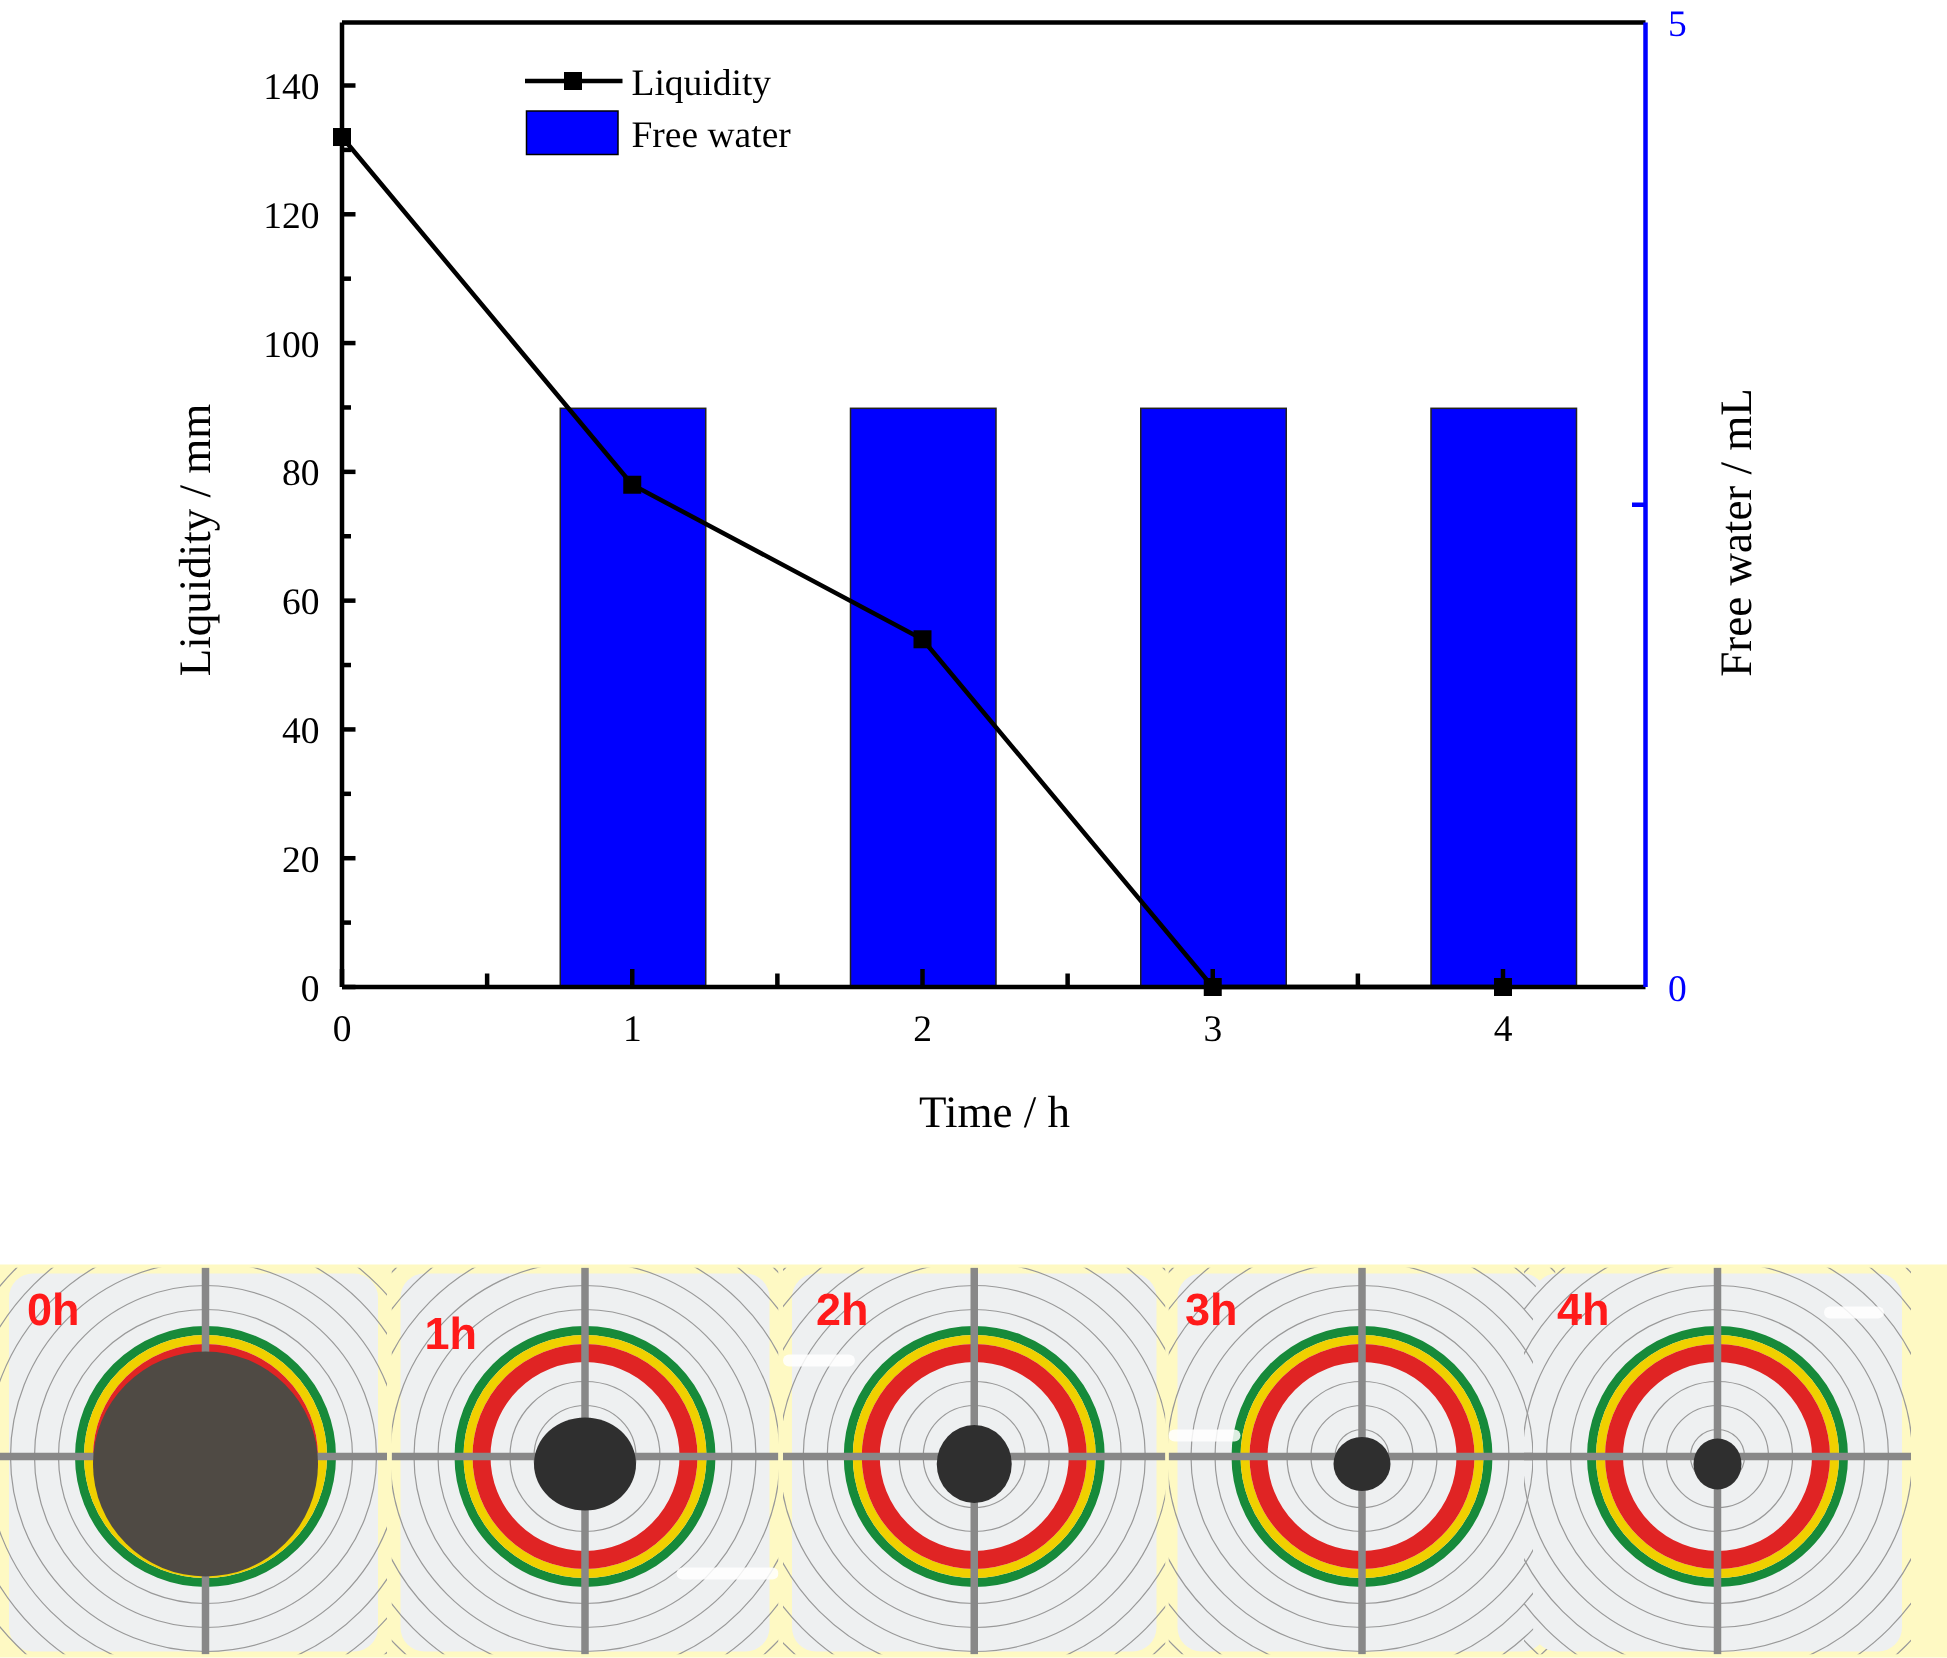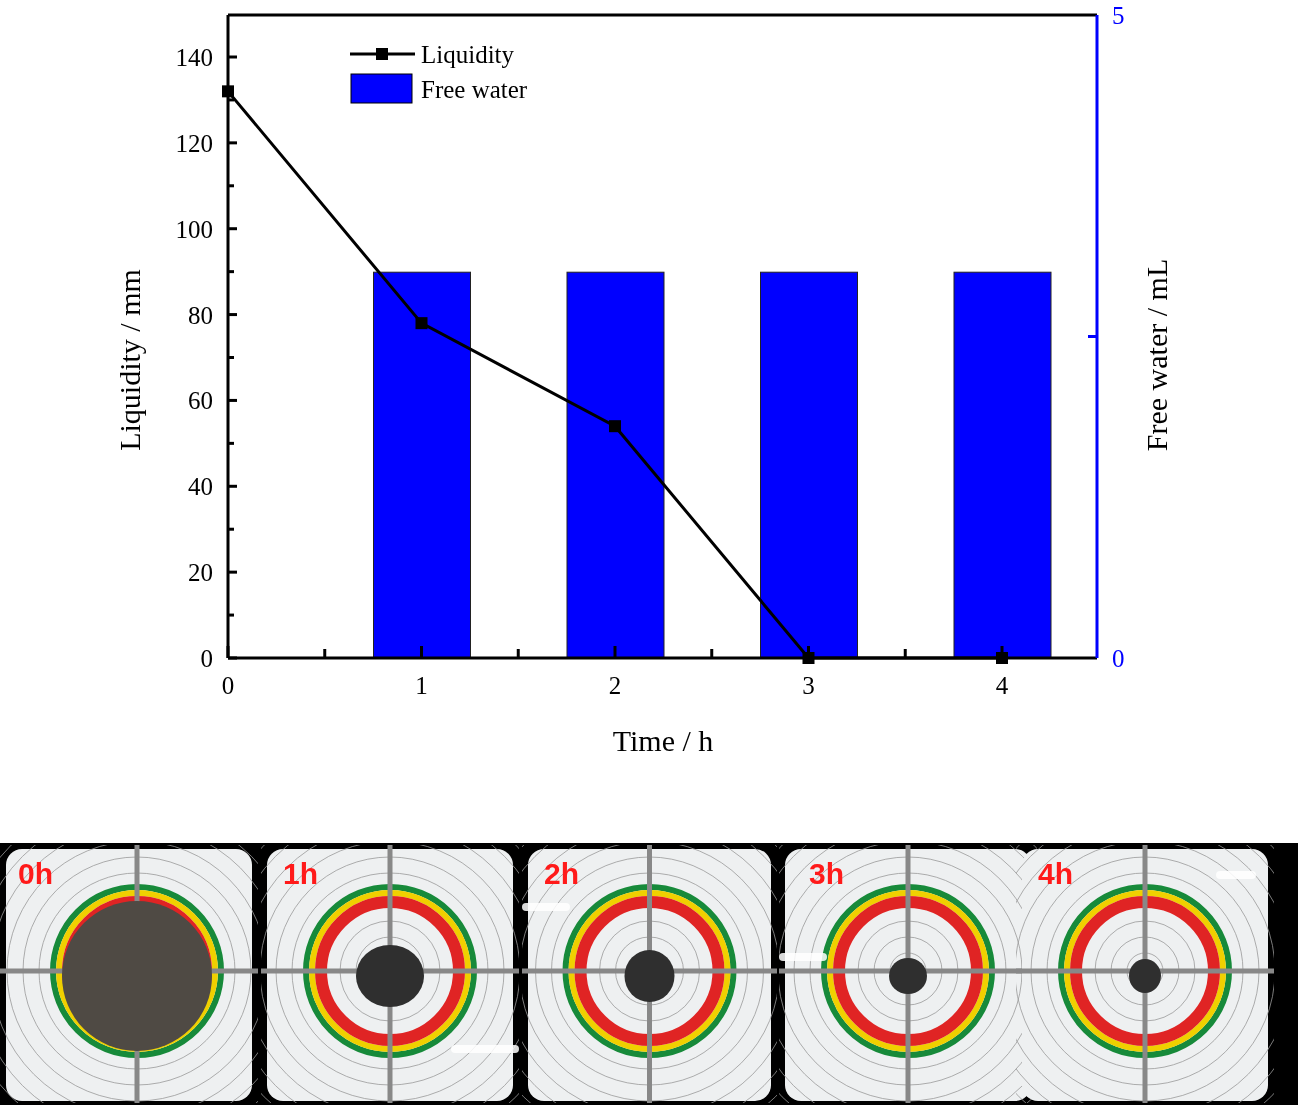--- a/index.html
+++ b/index.html
@@ -1,18 +1,18 @@
 <!DOCTYPE html>
 <html><head>
   <meta charset="utf-8">
   <style>
     html, body { margin:0; padding:0; background:#ffffff; }
     body { width:1298px; height:1105px; position:relative; overflow:hidden; font-family:"Liberation Serif", serif; }
     #chart { position:absolute; left:0; top:0; }
-    .photos { position:absolute; left:0; top:843px; width:1298px; height:262px; background:#000000; }
+    .photos { position:absolute; left:0; top:843px; width:1298px; height:262px; background:#fef9c3; }
     .photo { position:absolute; top:2px; height:258px; overflow:hidden; }
     .board { position:absolute; background:#eef0f1; border-radius:16px; }
     .photo-label { position:absolute; color:#ff1a1a; font-family:"Liberation Sans", sans-serif; font-weight:bold; font-size:30px; }
     .glare { position:absolute; background:rgba(255,255,255,0.85); height:8px; border-radius:4px; }
   </style>
 </head>
 <body>
 
 <svg id="chart" width="1298" height="800" viewBox="0 0 1298 800">
 
@@ -130,21 +130,21 @@
         <circle cx="129" cy="126" r="146" fill="none" stroke="#999" stroke-width="0.8"></circle>
         <circle cx="129" cy="126" r="162" fill="none" stroke="#999" stroke-width="0.8"></circle>
         <circle cx="129" cy="126" r="178" fill="none" stroke="#999" stroke-width="0.8"></circle>
       <circle cx="129" cy="126" r="84" fill="none" stroke="#178a3a" stroke-width="6"></circle>
       <circle cx="129" cy="126" r="78" fill="none" stroke="#f0d000" stroke-width="6"></circle>
       <circle cx="129" cy="126" r="69" fill="none" stroke="#e02424" stroke-width="12"></circle>
       <line x1="0" y1="126" x2="258" y2="126" stroke="#888" stroke-width="5"></line>
       <line x1="129" y1="0" x2="129" y2="258" stroke="#888" stroke-width="5"></line>
       <ellipse cx="129" cy="131" rx="34" ry="31" fill="#2f2f2f"></ellipse>
     </svg>
-    <div class="photo-label" style="left:22px;top:12px;">1h</div>
+    <div class="photo-label" style="left:22px;top:28px;">1h</div>
       <div class="glare" style="left:190px;top:200px;width:68px;"></div>
     </div>
     <div class="photo" style="left: 522px; width: 255px; text-align: right;">
     <div class="board" style="left:6px;top:4px;width:243px;height:252px;"></div>
     <svg width="255" height="258" style="position:absolute;left:0;top:0">
       <circle cx="127.5" cy="126" r="18" fill="none" stroke="#999" stroke-width="0.8"></circle>
         <circle cx="127.5" cy="126" r="34" fill="none" stroke="#999" stroke-width="0.8"></circle>
         <circle cx="127.5" cy="126" r="50" fill="none" stroke="#999" stroke-width="0.8"></circle>
         <circle cx="127.5" cy="126" r="66" fill="none" stroke="#999" stroke-width="0.8"></circle>
         <circle cx="127.5" cy="126" r="82" fill="none" stroke="#999" stroke-width="0.8"></circle>
@@ -178,21 +178,21 @@
         <circle cx="129" cy="126" r="146" fill="none" stroke="#999" stroke-width="0.8"></circle>
         <circle cx="129" cy="126" r="162" fill="none" stroke="#999" stroke-width="0.8"></circle>
         <circle cx="129" cy="126" r="178" fill="none" stroke="#999" stroke-width="0.8"></circle>
       <circle cx="129" cy="126" r="84" fill="none" stroke="#178a3a" stroke-width="6"></circle>
       <circle cx="129" cy="126" r="78" fill="none" stroke="#f0d000" stroke-width="6"></circle>
       <circle cx="129" cy="126" r="69" fill="none" stroke="#e02424" stroke-width="12"></circle>
       <line x1="0" y1="126" x2="258" y2="126" stroke="#888" stroke-width="5"></line>
       <line x1="129" y1="0" x2="129" y2="258" stroke="#888" stroke-width="5"></line>
       <ellipse cx="129" cy="131" rx="19" ry="18" fill="#2f2f2f"></ellipse>
     </svg>
-    <div class="photo-label" style="left:30px;top:12px;">3h</div>
+    <div class="photo-label" style="left:11px;top:12px;">3h</div>
       <div class="glare" style="left:0;top:108px;width:48px;"></div>
     </div>
     <div class="photo" style="left: 1016px; width: 258px;">
     <div class="board" style="left:6px;top:4px;width:246px;height:252px;"></div>
     <svg width="258" height="258" style="position:absolute;left:0;top:0">
       <circle cx="129" cy="126" r="18" fill="none" stroke="#999" stroke-width="0.8"></circle>
         <circle cx="129" cy="126" r="34" fill="none" stroke="#999" stroke-width="0.8"></circle>
         <circle cx="129" cy="126" r="50" fill="none" stroke="#999" stroke-width="0.8"></circle>
         <circle cx="129" cy="126" r="66" fill="none" stroke="#999" stroke-width="0.8"></circle>
         <circle cx="129" cy="126" r="82" fill="none" stroke="#999" stroke-width="0.8"></circle>

